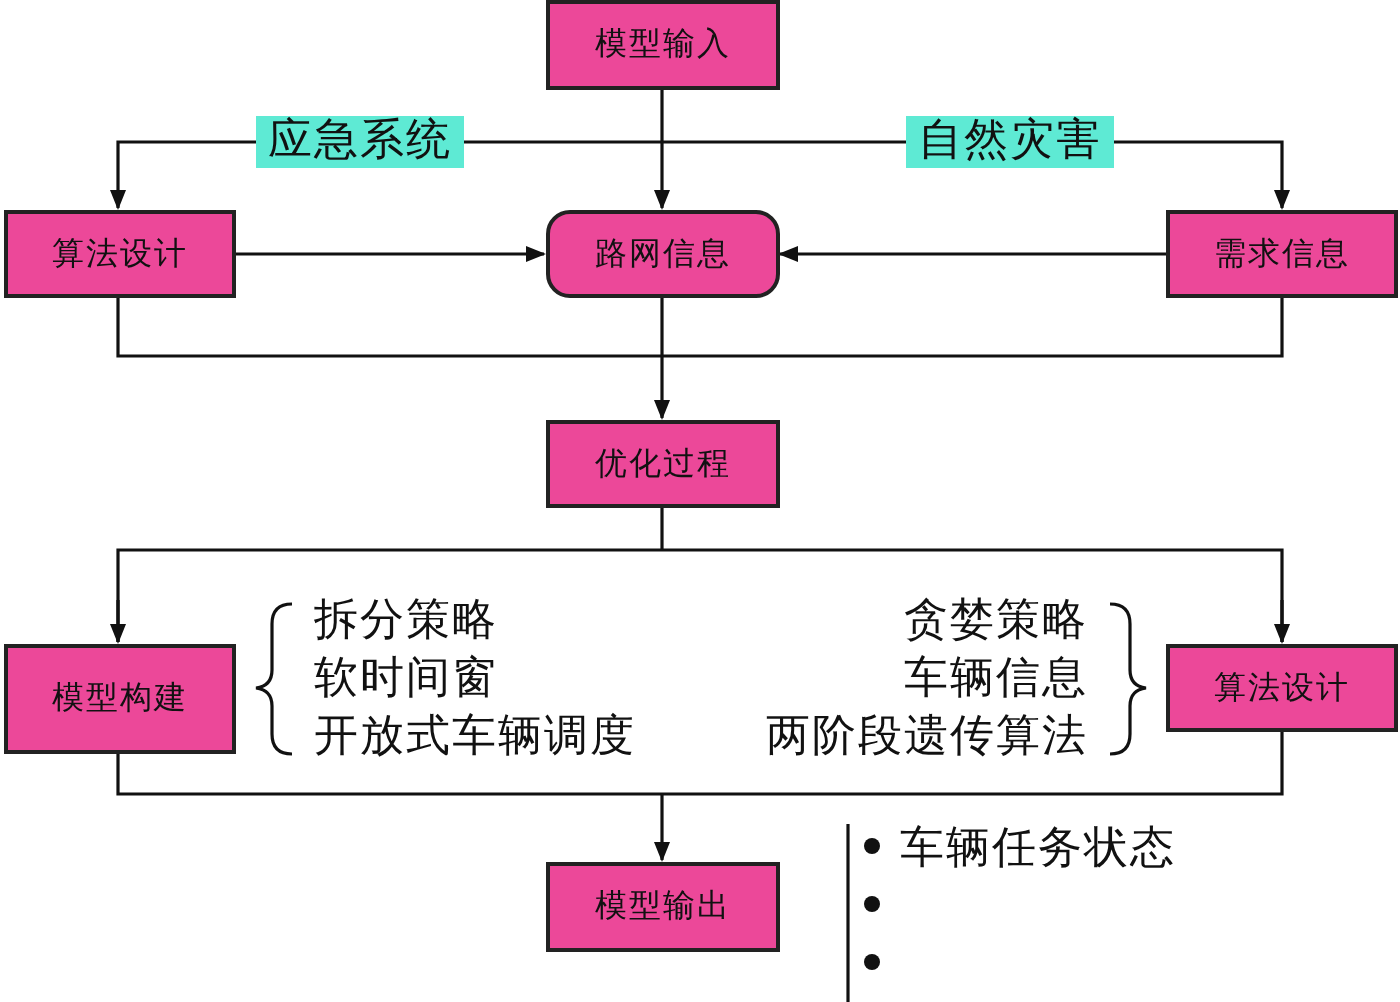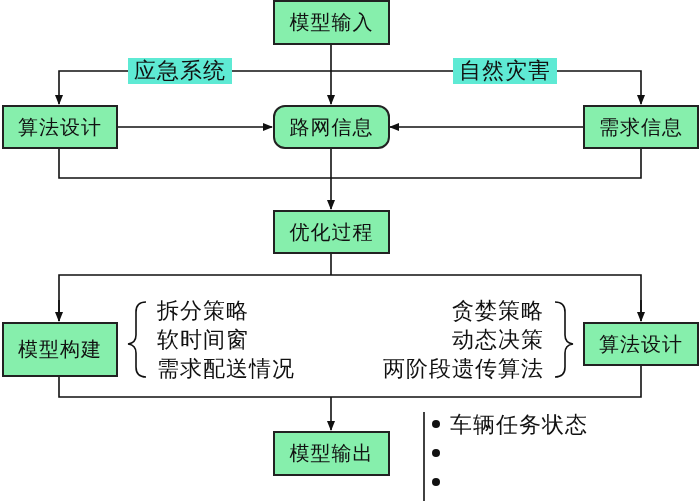--- a/index.html
+++ b/index.html
@@ -1,20 +1,20 @@
 <!DOCTYPE html>
 <html><head>
 <meta charset="utf-8">
 <style>
   html, body { margin: 0; padding: 0; background: #ffffff; }
   body { width: 700px; height: 501px; position: relative; overflow: hidden;
          font-family: "DejaVu Serif", "Liberation Serif", serif; color: #111; }
   svg.wires { position: absolute; left: 0; top: 0; }
-  .box { position: absolute; border: 2px solid #222; background: #86efac; box-sizing: border-box;
-         display: flex; align-items: center; justify-content: center; font-size: 20px; letter-spacing: 1px; }
+  .box { position: absolute; border: 2px solid #222; background: #ec4899; box-sizing: border-box;
+         display: flex; align-items: center; justify-content: center; font-size: 16px; letter-spacing: 1px; }
   .label { position: absolute; background: #5eead4; font-size: 22px; line-height: 26px; padding: 0 6px; letter-spacing: 1px; }
   .list { position: absolute; font-size: 22px; line-height: 29px; letter-spacing: 1px; }
   .list div { white-space: nowrap; }
   .right { text-align: right; }
   .bul { position: absolute; font-size: 22px; line-height: 29px; letter-spacing: 1px; }
   .bul .it { white-space: nowrap; }
   .bul .dot { display: inline-block; width: 8px; height: 8px; border-radius: 50%; background: #111; margin: 0 10px 4px 2px; vertical-align: middle; }
 </style>
 </head>
 <body>
@@ -61,26 +61,26 @@
 <div class="box" style="left:273px;top:105px;width:117px;height:44px;border-radius:12px;">路网信息</div>
 <div class="box" style="left:583px;top:105px;width:116px;height:44px;">需求信息</div>
 <div class="box" style="left:273px;top:210px;width:117px;height:44px;">优化过程</div>
 <div class="box" style="left:2px;top:322px;width:116px;height:55px;">模型构建</div>
 <div class="box" style="left:583px;top:322px;width:116px;height:44px;">算法设计</div>
 <div class="box" style="left:273px;top:431px;width:117px;height:45px;">模型输出</div>
 
 <div class="list" style="left:157px;top:296px;">
   <div>拆分策略</div>
   <div>软时间窗</div>
-  <div>需求配送情况</div>
+  <div>开放式车辆调度</div>
 </div>
 
 <div class="list right" style="right:156px;top:296px;">
   <div>贪婪策略</div>
-  <div>动态决策</div>
+  <div>车辆信息</div>
   <div>两阶段遗传算法</div>
 </div>
 
 <div class="bul" style="left:430px;top:410px;">
   <div class="it"><span class="dot"></span><span>车辆任务状态</span></div>
   <div class="it"><span class="dot"></span></div>
   <div class="it"><span class="dot"></span></div>
 </div>
 
 </body></html>

